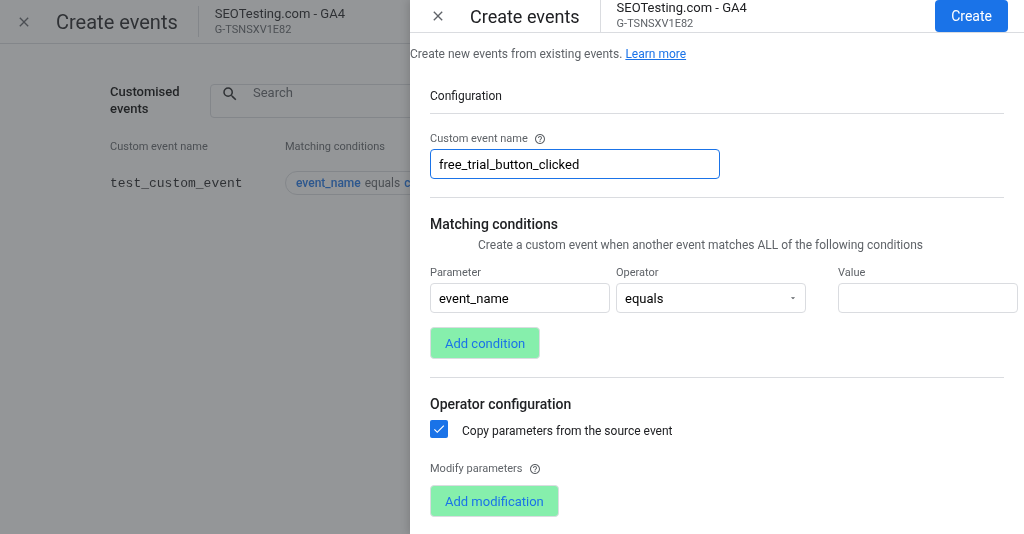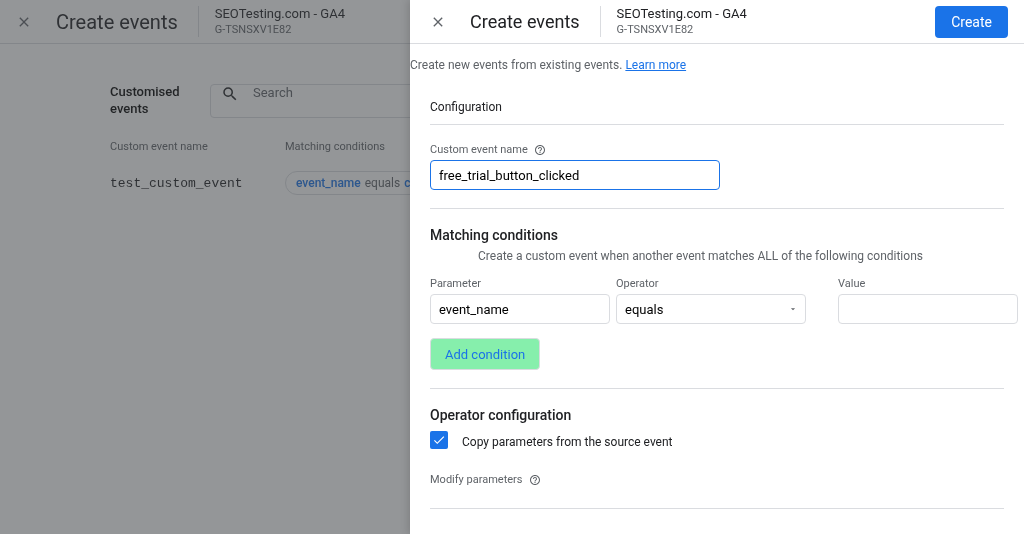--- a/index.html
+++ b/index.html
@@ -197,18 +197,19 @@
         </div>
         <div class="modparam">
           <div class="field-label">
             <span>Modify parameters</span>
             <span class="help">
               <svg class="icon-svg" width="12" height="12" viewBox="0 0 24 24">
                   <path fill="#5f6368" d="M11 18h2v-2h-2v2zm1-16C6.48 2 2 6.48 2 12s4.48 10 10 10 10-4.48 10-10S17.52 2 12 2zm0 18c-4.41 0-8-3.59-8-8s3.59-8 8-8 8 3.59 8 8-3.59 8-8 8zm0-14c-2.21 0-4 1.79-4 4h2c0-1.1.9-2 2-2s2 .9 2 2c0 2-3 1.75-3 5h2c0-2.25 3-2.5 3-5 0-2.21-1.79-4-4-4z"></path>
                 </svg>
             </span>
           </div>
+          <button class="outline-btn" style="margin-top:6px">Add modification</button>
         </div>
       </div>
 
     </div>
   </div>
 </div>
 
 </body></html>

